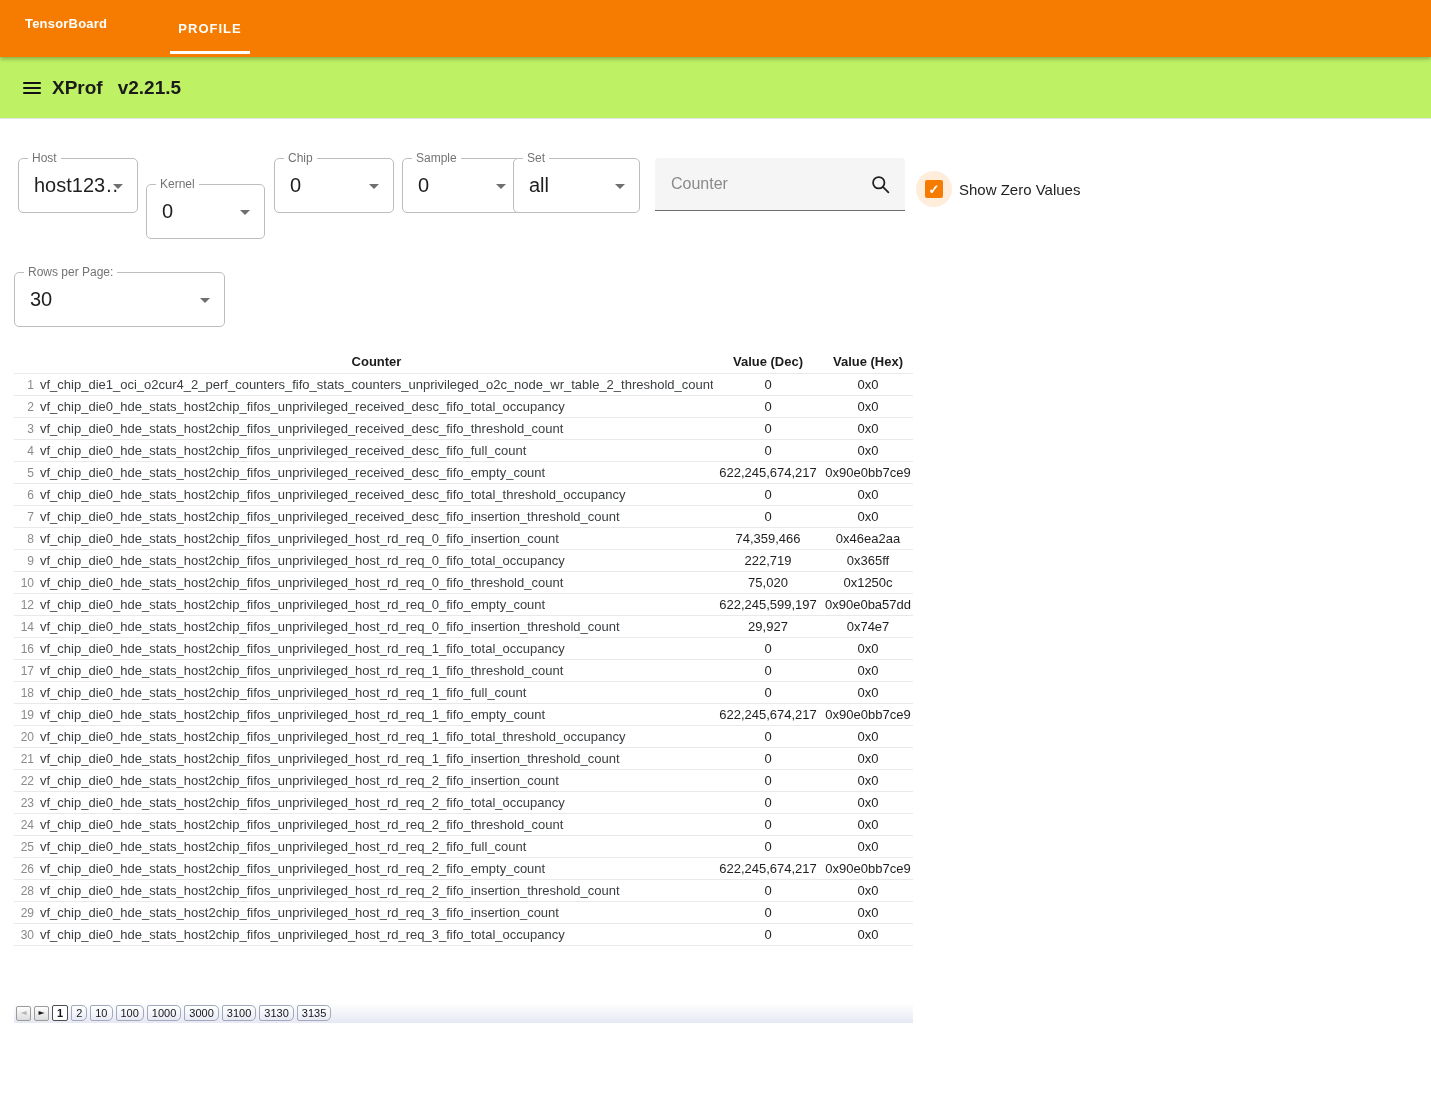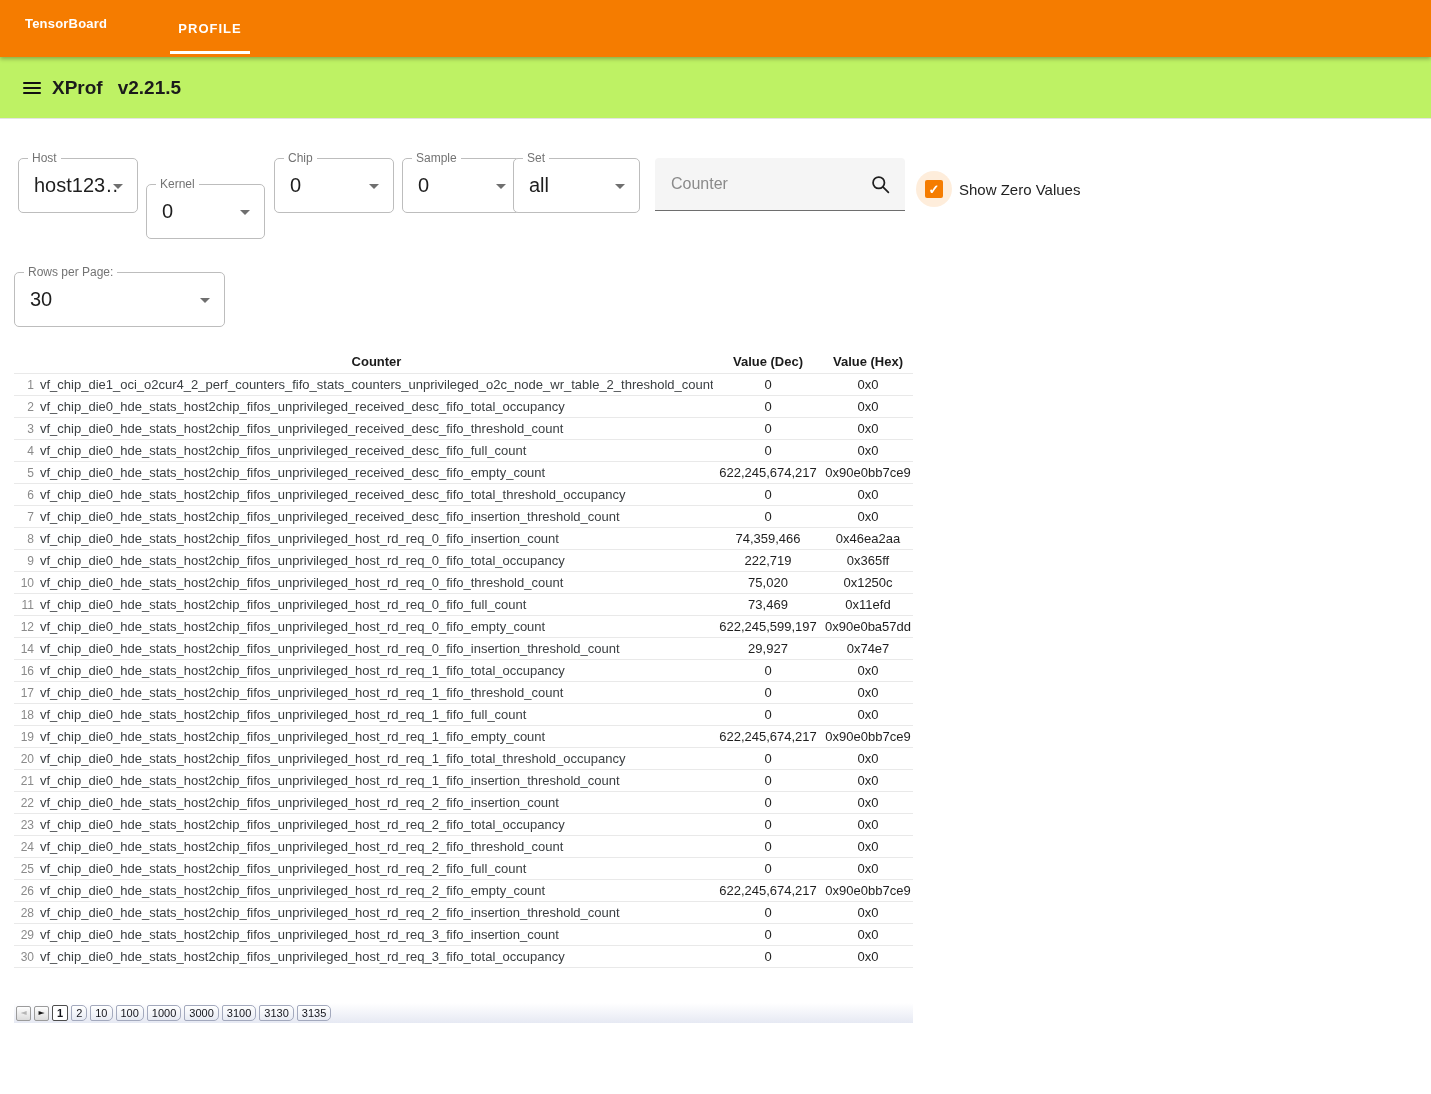--- a/index.html
+++ b/index.html
@@ -264,26 +264,20 @@
     <td class="val">222,719</td>
     <td class="val">0x365ff</td>
   </tr>
         <tr>
     <td class="num">10</td>
     <td class="name">vf_chip_die0_hde_stats_host2chip_fifos_unprivileged_host_rd_req_0_fifo_threshold_count</td>
     <td class="val">75,020</td>
     <td class="val">0x1250c</td>
   </tr>
         <tr>
-    <td class="num">11</td>
-    <td class="name">vf_chip_die0_hde_stats_host2chip_fifos_unprivileged_host_rd_req_0_fifo_full_count</td>
-    <td class="val">73,469</td>
-    <td class="val">0x11efd</td>
-  </tr>
-        <tr>
     <td class="num">12</td>
     <td class="name">vf_chip_die0_hde_stats_host2chip_fifos_unprivileged_host_rd_req_0_fifo_empty_count</td>
     <td class="val">622,245,599,197</td>
     <td class="val">0x90e0ba57dd</td>
   </tr>
         <tr>
     <td class="num">14</td>
     <td class="name">vf_chip_die0_hde_stats_host2chip_fifos_unprivileged_host_rd_req_0_fifo_insertion_threshold_count</td>
     <td class="val">29,927</td>
     <td class="val">0x74e7</td>

